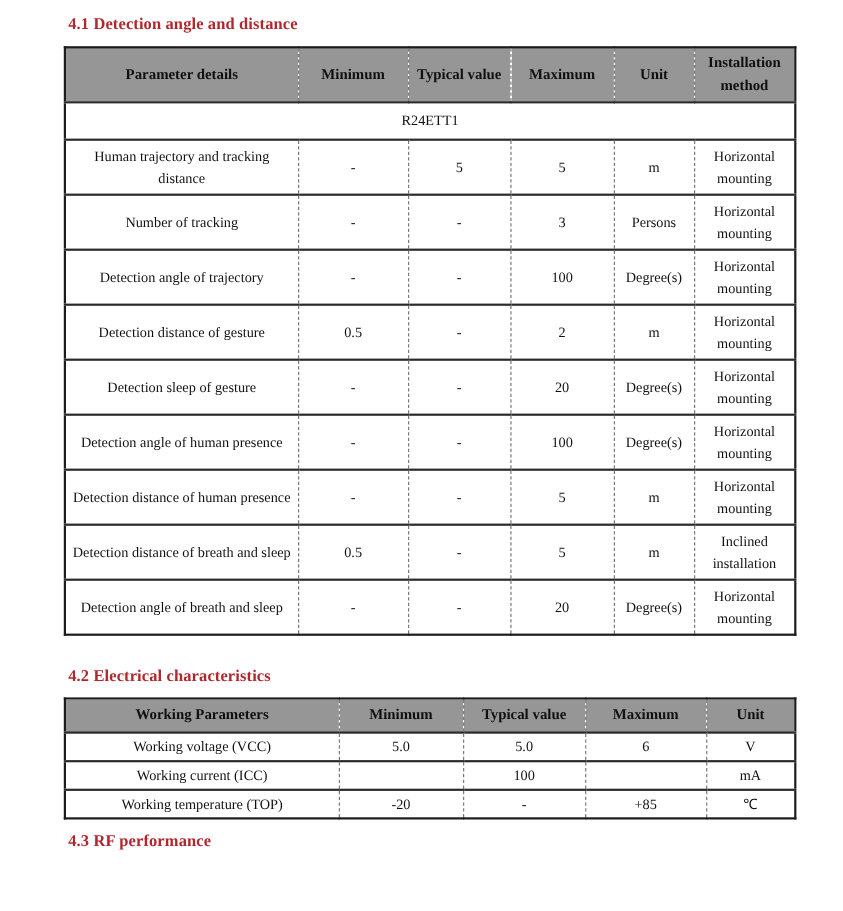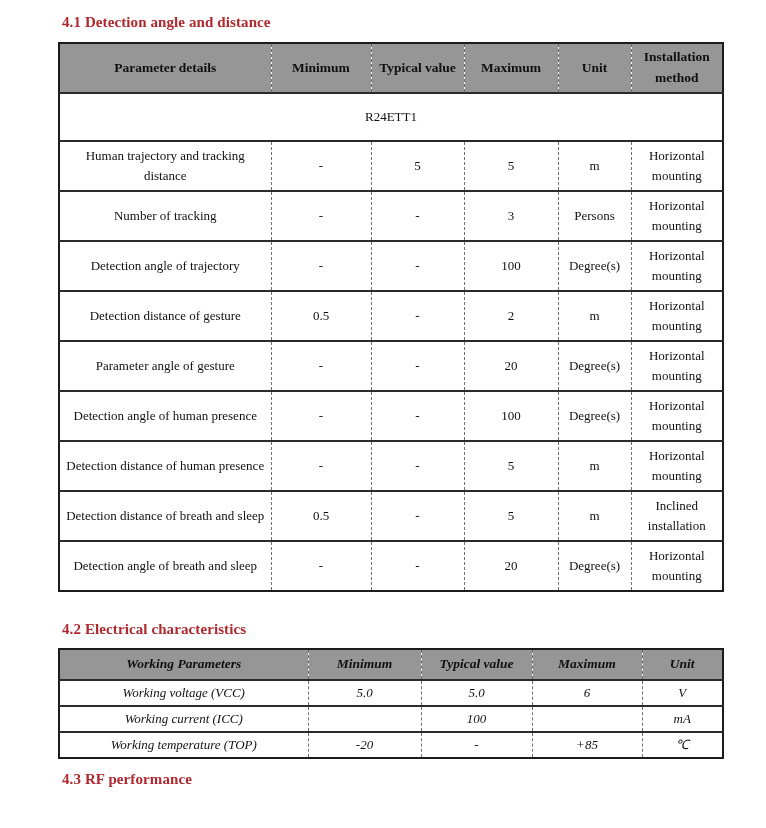--- a/index.html
+++ b/index.html
@@ -47,24 +47,24 @@
   .doc-table thead th {
     background: var(--header-bg, #969696);
     font-weight: bold;
     font-size: 13.5px;
     border-top: none;
     color: #101010;
   }
   
   .t1 { margin: 11px 0 0 0; }
   .t1 thead th { height: 50px; }
-  .t1 tbody.span-body td { height: 48px; }
+  .t1 tbody.span-body td { height: 34px; }
   .t1 tbody.data-body td { height: 50px; }
   
-  .t2 { margin: 10px 0 0 0; font-style: italic; }
+  .t2 { margin: 10px 0 0 0; }
   .t2 thead th { height: 31px; }
   .t2 tbody td { height: 26px; }
   .heading-42 { margin-top: 28px; }
   .heading-43 { margin-top: 11px; }
 </style>
 </head>
 <body>
 
 <div class="content">
 
@@ -121,21 +121,21 @@
         </tr>
         <tr>
           <td>Detection distance of gesture</td>
           <td>0.5</td>
           <td>-</td>
           <td>2</td>
           <td>m</td>
           <td>Horizontal mounting</td>
         </tr>
         <tr>
-          <td>Parameter angle of gesture</td>
+          <td>Detection sleep of gesture</td>
           <td>-</td>
           <td>-</td>
           <td>20</td>
           <td>Degree(s)</td>
           <td>Horizontal mounting</td>
         </tr>
         <tr>
           <td>Detection angle of human presence</td>
           <td>-</td>
           <td>-</td>

